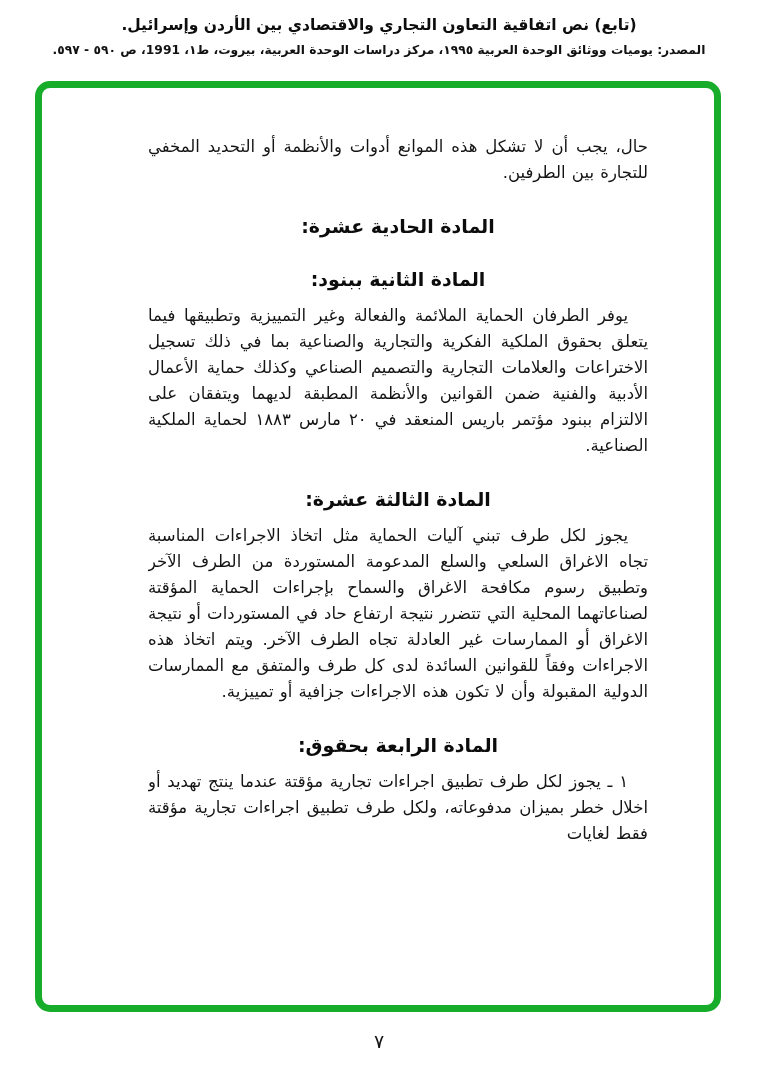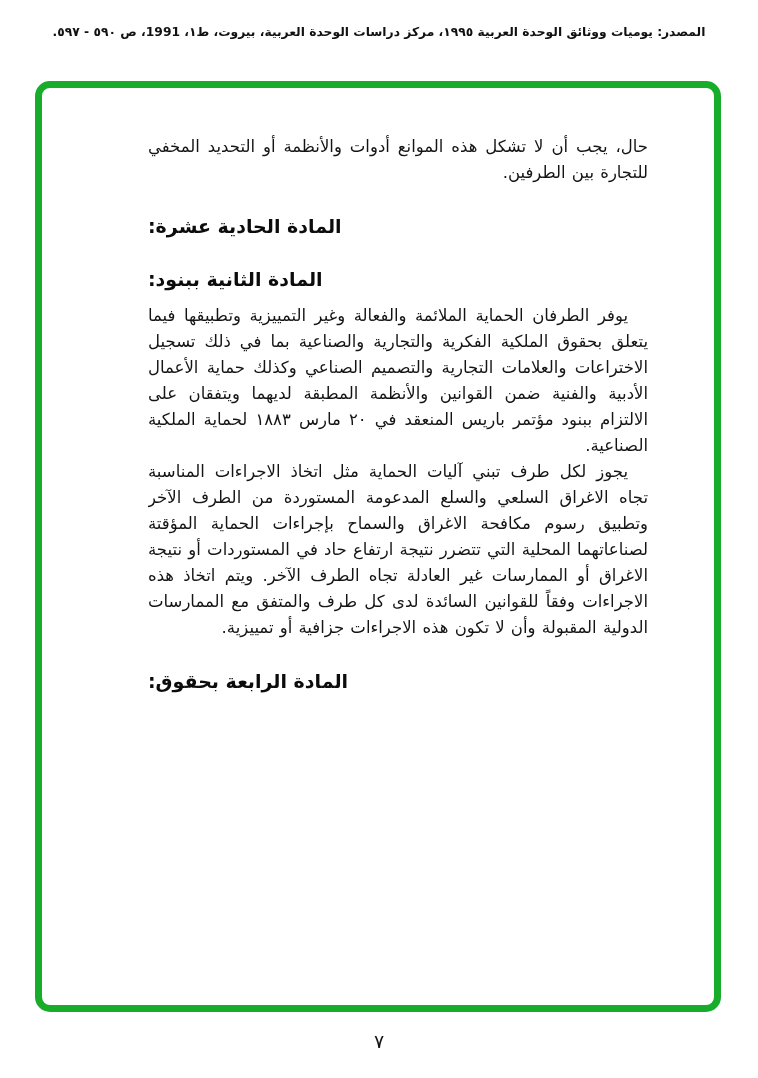--- a/index.html
+++ b/index.html
@@ -39,60 +39,63 @@
     direction:rtl;
     text-align:justify;
     font-size:16.5px;
     line-height:26px;
     overflow:hidden;
   }
   .para { margin:0; text-indent:20px; word-spacing:1px; }
   .para.intro { text-indent:0; }
   .article-heading {
     font-size:19px; font-weight:bold; color:#0c0c0c;
-    text-align:left; text-indent:0;
+    text-align:center; text-indent:0;
     margin:27px 0 11px 0;
     line-height:26px;
   }
   .page-number {
     position:absolute; top:1030px; left:0; right:0;
     text-align:center;
     font-size:19px; color:#141414;
     direction:rtl;
   }
 </style>
 </head>
 <body>
 
 <div class="page">
 
   <div class="header">
+    <div class="header-title">(تابع) نص اتفاقية التعاون التجاري والاقتصادي بين الأردن وإسرائيل.</div>
     <div class="header-source">المصدر: يوميات ووثائق الوحدة العربية ١٩٩٥، مركز دراسات الوحدة العربية، بيروت، ط١، 1991، ص ٥٩٠ - ٥٩٧.</div>
   </div>
 
   <div class="frame" style="border-color: rgb(24, 172, 43);"></div>
 
   <div class="content">
 
     <p class="para intro">حال، يجب أن لا تشكل هذه الموانع أدوات والأنظمة أو التحديد المخفي للتجارة بين الطرفين.</p>
 
     <div>
       <h2 class="article-heading">المادة الحادية عشرة:</h2>
     </div>
 
     <div>
       <h2 class="article-heading">المادة الثانية ببنود:</h2>
       <p class="para">يوفر الطرفان الحماية الملائمة والفعالة وغير التمييزية وتطبيقها فيما يتعلق بحقوق الملكية الفكرية والتجارية والصناعية بما في ذلك تسجيل الاختراعات والعلامات التجارية والتصميم الصناعي وكذلك حماية الأعمال الأدبية والفنية ضمن القوانين والأنظمة المطبقة لديهما ويتفقان على الالتزام ببنود مؤتمر باريس المنعقد في ٢٠ مارس ١٨٨٣ لحماية الملكية الصناعية.</p>
     </div>
 
     <div>
+      <h2 class="article-heading">المادة الثالثة عشرة:</h2>
       <p class="para">يجوز لكل طرف تبني آليات الحماية مثل اتخاذ الاجراءات المناسبة تجاه الاغراق السلعي والسلع المدعومة المستوردة من الطرف الآخر وتطبيق رسوم مكافحة الاغراق والسماح بإجراءات الحماية المؤقتة لصناعاتهما المحلية التي تتضرر نتيجة ارتفاع حاد في المستوردات أو نتيجة الاغراق أو الممارسات غير العادلة تجاه الطرف الآخر. ويتم اتخاذ هذه الاجراءات وفقاً للقوانين السائدة لدى كل طرف والمتفق مع الممارسات الدولية المقبولة وأن لا تكون هذه الاجراءات جزافية أو تمييزية.</p>
     </div>
 
     <div>
       <h2 class="article-heading">المادة الرابعة بحقوق:</h2>
+      <p class="para">١ ـ يجوز لكل طرف تطبيق اجراءات تجارية مؤقتة عندما ينتج تهديد أو اخلال خطر بميزان مدفوعاته، ولكل طرف تطبيق اجراءات تجارية مؤقتة فقط لغايات</p>
     </div>
 
   </div>
 
   <div class="page-number">٧</div>
 
 </div>
 
 </body></html>

